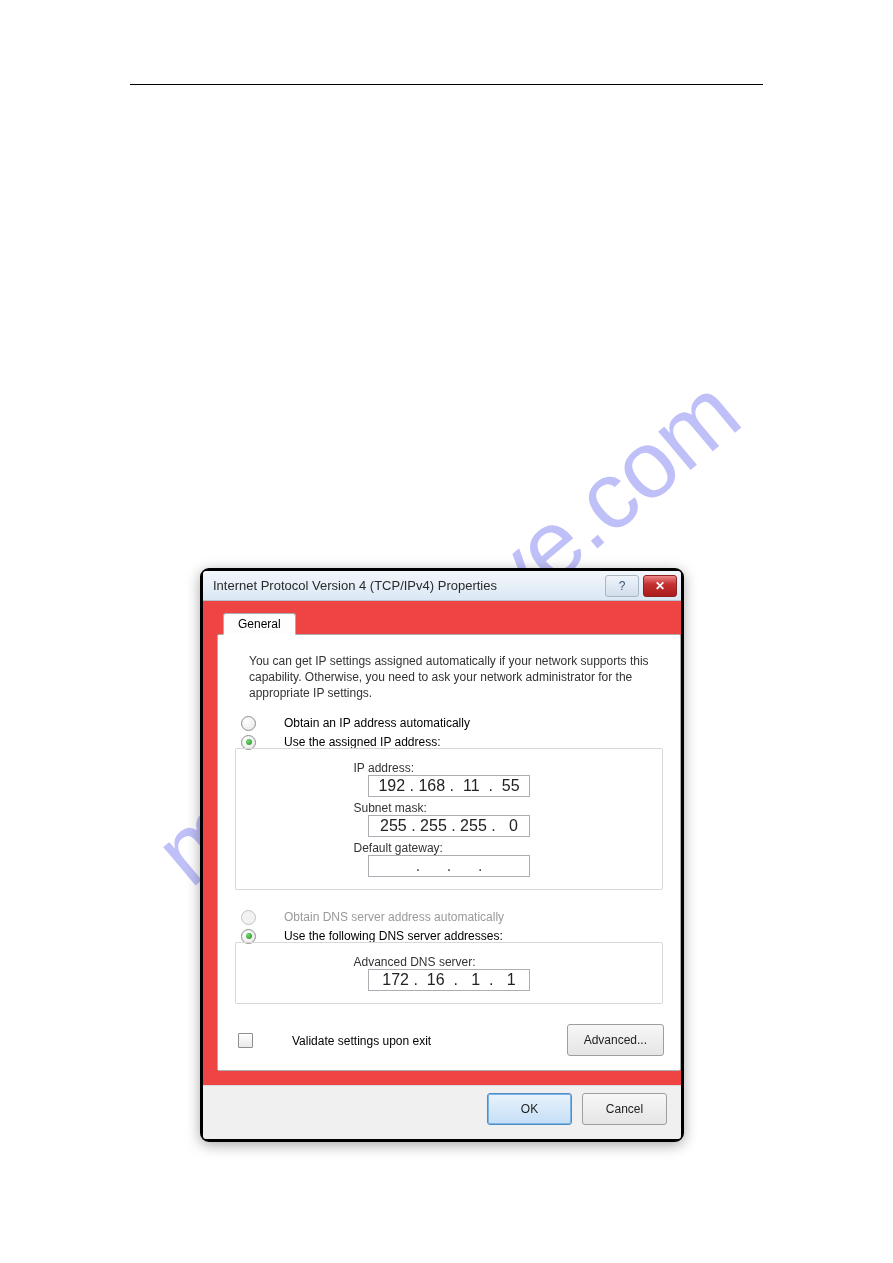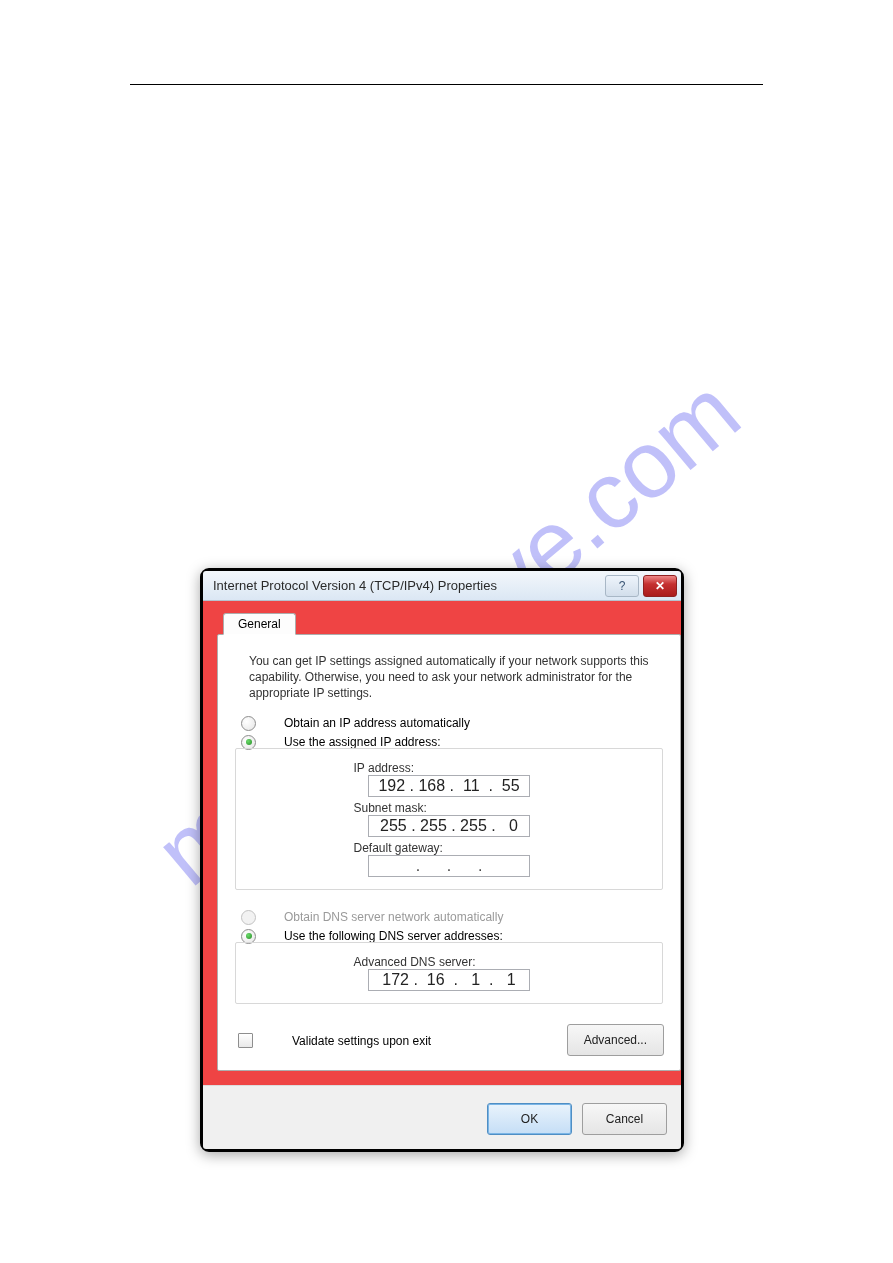--- a/index.html
+++ b/index.html
@@ -222,21 +222,21 @@
   border-radius: 3px;
   background: linear-gradient(#f7f7f7, #e5e5e5);
   font-family: inherit;
   font-size: 12px;
   padding: 0 16px;
   cursor: pointer;
   color: #222;
 }
 .adv-btn { min-width: 95px; }
 .footer {
-  padding: 17px 14px 14px 0;
+  padding: 7px 14px 14px 0;
   display: flex;
   justify-content: flex-end;
   gap: 10px;
   background: #f0f0f0;
   border-top: 1px solid #dcdcdc;
   border-radius: 0 0 3px 3px;
 }
 .ok-btn {
   min-width: 85px;
   border: 1px solid #4f8ec4;
@@ -294,21 +294,21 @@
             <div class="field-row">
               <span class="field-label">Default gateway:</span>
               <div class="ip-input empty"> .      .      . </div>
             </div>
           </div>
         </div>
 
         <div class="group">
           <div class="radio-row">
             <span class="radio disabled"></span>
-            <span class="disabled-text">Obtain DNS server network automatically</span>
+            <span class="disabled-text">Obtain DNS server address automatically</span>
           </div>
           <div class="radio-row">
             <span class="radio checked"></span>
             <span>Use the following DNS server addresses:</span>
           </div>
 
           <div class="fields">
             <div class="field-row">
               <span class="field-label">Advanced DNS server:</span>
               <div class="ip-input">172 .  16  .   1  .   1</div>

